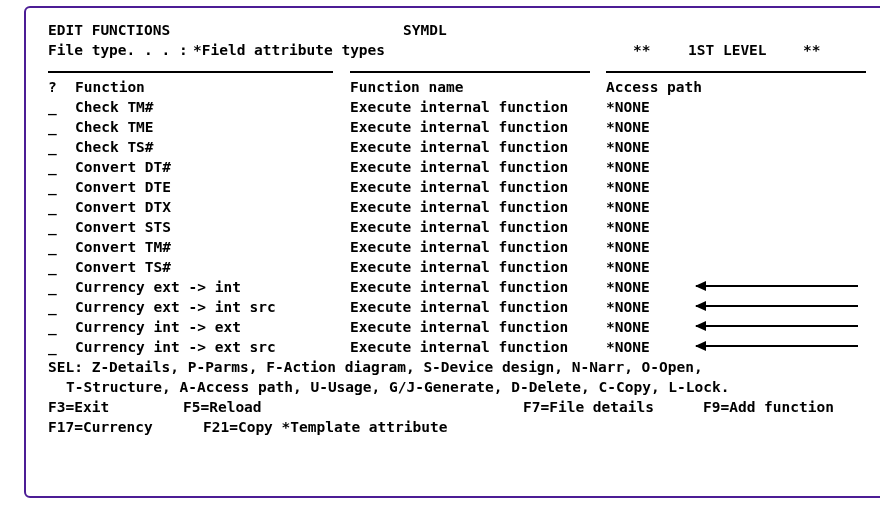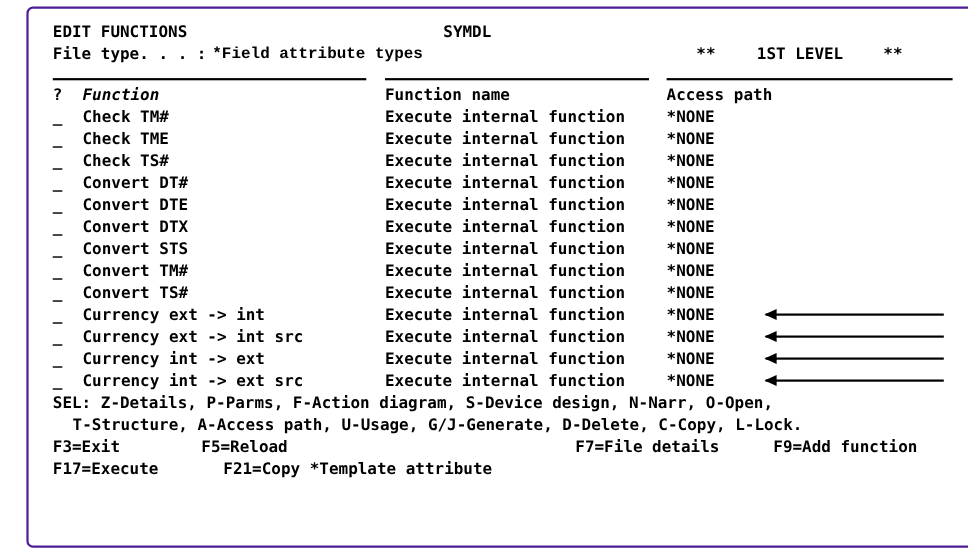--- a/index.html
+++ b/index.html
@@ -83,37 +83,37 @@
 <div class="screen">
   <div class="inner">
 
     <div class="title-row">
       <span class="abs" style="left:0px;">EDIT FUNCTIONS</span>
       <span class="abs" style="left:355px;text-align:center;">SYMDL</span>
     </div>
 
     <div class="title-row">
       <span class="abs" style="left:0px;">File type. . . :</span>
-      <span class="abs" style="left:145px;font-family:Liberation Mono, monospace;">*Field attribute types</span>
+      <span class="abs" style="left:145px;">*Field attribute types</span>
       <span class="abs" style="left:585px;">**</span>
       <span class="abs" style="left:640px;text-align:center;">1ST LEVEL</span>
       <span class="abs" style="left:755px;">**</span>
     </div>
 
     <div class="spacer2"></div>
 
     <div class="rule">
       <span class="seg" style="left:0px;   width:285px;"></span>
       <span class="seg" style="left:302px; width:240px;"></span>
       <span class="seg" style="left:558px; width:260px;"></span>
     </div>
 
     <div class="title-row">
       <span class="abs" style="left:0px;">?</span>
-      <span class="abs" style="left:27px;font-style:italic;">Function</span>
+      <span class="abs" style="left:27px;">Function</span>
       <span class="abs" style="left:302px;">Function name</span>
       <span class="abs" style="left:558px;">Access path</span>
     </div>
 
     <div id="rows-container">
         <div class="list-row"><span class="abs" style="left: 0px;">_</span><span class="abs" style="left: 27px;">Check TM#</span><span class="abs" style="left: 302px;">Execute internal function</span><span class="abs" style="left: 558px;">*NONE</span></div>
         <div class="list-row"><span class="abs" style="left: 0px;">_</span><span class="abs" style="left: 27px;">Check TME</span><span class="abs" style="left: 302px;">Execute internal function</span><span class="abs" style="left: 558px;">*NONE</span></div>
         <div class="list-row"><span class="abs" style="left: 0px;">_</span><span class="abs" style="left: 27px;">Check TS#</span><span class="abs" style="left: 302px;">Execute internal function</span><span class="abs" style="left: 558px;">*NONE</span></div>
         <div class="list-row"><span class="abs" style="left: 0px;">_</span><span class="abs" style="left: 27px;">Convert DT#</span><span class="abs" style="left: 302px;">Execute internal function</span><span class="abs" style="left: 558px;">*NONE</span></div>
         <div class="list-row"><span class="abs" style="left: 0px;">_</span><span class="abs" style="left: 27px;">Convert DTE</span><span class="abs" style="left: 302px;">Execute internal function</span><span class="abs" style="left: 558px;">*NONE</span></div>
@@ -135,18 +135,18 @@
       <span class="abs" style="left:18px;">T-Structure, A-Access path, U-Usage, G/J-Generate, D-Delete, C-Copy, L-Lock.</span>
     </div>
 
     <div class="title-row">
       <span class="abs" style="left:0px;">F3=Exit</span>
       <span class="abs" style="left:135px;">F5=Reload</span>
       <span class="abs" style="left:475px;">F7=File details</span>
       <span class="abs" style="left:655px;">F9=Add function</span>
     </div>
     <div class="title-row">
-      <span class="abs" style="left:0px;">F17=Execute</span>
+      <span class="abs" style="left:0px;">F17=Currency</span>
       <span class="abs" style="left:155px;">F21=Copy *Template attribute</span>
     </div>
 
   </div>
 </div>
 
 </body></html>

